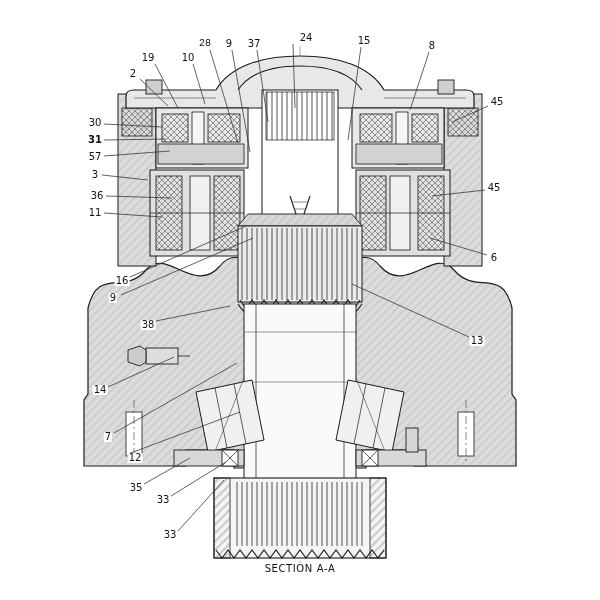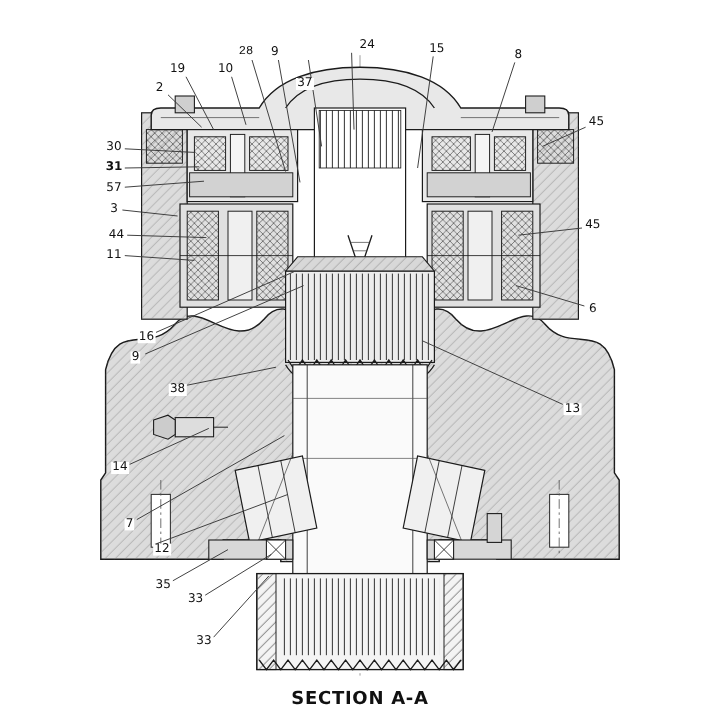--- a/index.html
+++ b/index.html
@@ -8,22 +8,22 @@
     font-family:"DejaVu Sans",sans-serif;overflow:hidden;
     outline:1px solid #e0e0e0;
   }
   #drawing{position:absolute;left:0;top:0;width:600px;height:600px;}
   #callouts-layer{position:absolute;left:0;top:0;width:600px;height:600px;pointer-events:none;}
   .callout{
     position:absolute;transform:translate(-50%,-50%);
     font-size:10px;color:#111;background:#fff;padding:0 1px;line-height:1;
   }
   #caption{
-    position:absolute;left:300px;top:582px;transform:translate(-50%,-50%);
-    font-size:15px;letter-spacing:0.6px;color:#111;font-weight:bold;
+    position:absolute;left:300px;top:568px;transform:translate(-50%,-50%);
+    font-size:10px;letter-spacing:0.6px;color:#111;
   }
   #leader-lines line{stroke:#3a3a3a;stroke-width:0.8;}
   .ol{stroke:#1b1b1b;stroke-width:1.1;fill:none;}
 </style>
 </head>
 <body>
 
 <div id="page">
 
   <svg id="drawing" viewBox="0 0 600 600" xmlns="http://www.w3.org/2000/svg">
@@ -212,30 +212,30 @@
         <line x1="178" y1="531" x2="224" y2="480"></line>
       </g>
   </svg>
 
   <div id="callouts-layer">
       <span class="callout" style="left: 133px; top: 74px;">2</span>
       <span class="callout" style="left: 148px; top: 58px;">19</span>
       <span class="callout" style="left: 188px; top: 58px;">10</span>
       <span class="callout" style="left: 205px; top: 44px; font-family: Liberation Mono, monospace;">28</span>
       <span class="callout" style="left: 229px; top: 44px;">9</span>
-      <span class="callout" style="left: 254px; top: 44px; margin-top: 26px;">37</span>
+      <span class="callout" style="left: 254px; top: 44px;">37</span>
       <span class="callout" style="left: 291px; top: 38px; margin-left: 15px;">24</span>
       <span class="callout" style="left: 364px; top: 41px;">15</span>
       <span class="callout" style="left: 432px; top: 46px;">8</span>
       <span class="callout" style="left: 497px; top: 102px;">45</span>
       <span class="callout" style="left: 95px; top: 123px;">30</span>
       <span class="callout" style="left: 95px; top: 140px; font-weight: bold;">31</span>
       <span class="callout" style="left: 95px; top: 157px;">57</span>
       <span class="callout" style="left: 95px; top: 175px;">3</span>
-      <span class="callout" style="left: 97px; top: 196px;">44</span>
+      <span class="callout" style="left: 97px; top: 196px;">36</span>
       <span class="callout" style="left: 95px; top: 213px;">11</span>
       <span class="callout" style="left: 494px; top: 188px;">45</span>
       <span class="callout" style="left: 494px; top: 258px;">6</span>
       <span class="callout" style="left: 122px; top: 281px;">16</span>
       <span class="callout" style="left: 113px; top: 298px;">9</span>
       <span class="callout" style="left: 148px; top: 325px;">38</span>
       <span class="callout" style="left: 477px; top: 341px;">13</span>
       <span class="callout" style="left: 100px; top: 390px;">14</span>
       <span class="callout" style="left: 108px; top: 437px;">7</span>
       <span class="callout" style="left: 120px; top: 458px; margin-left: 15px;">12</span>

